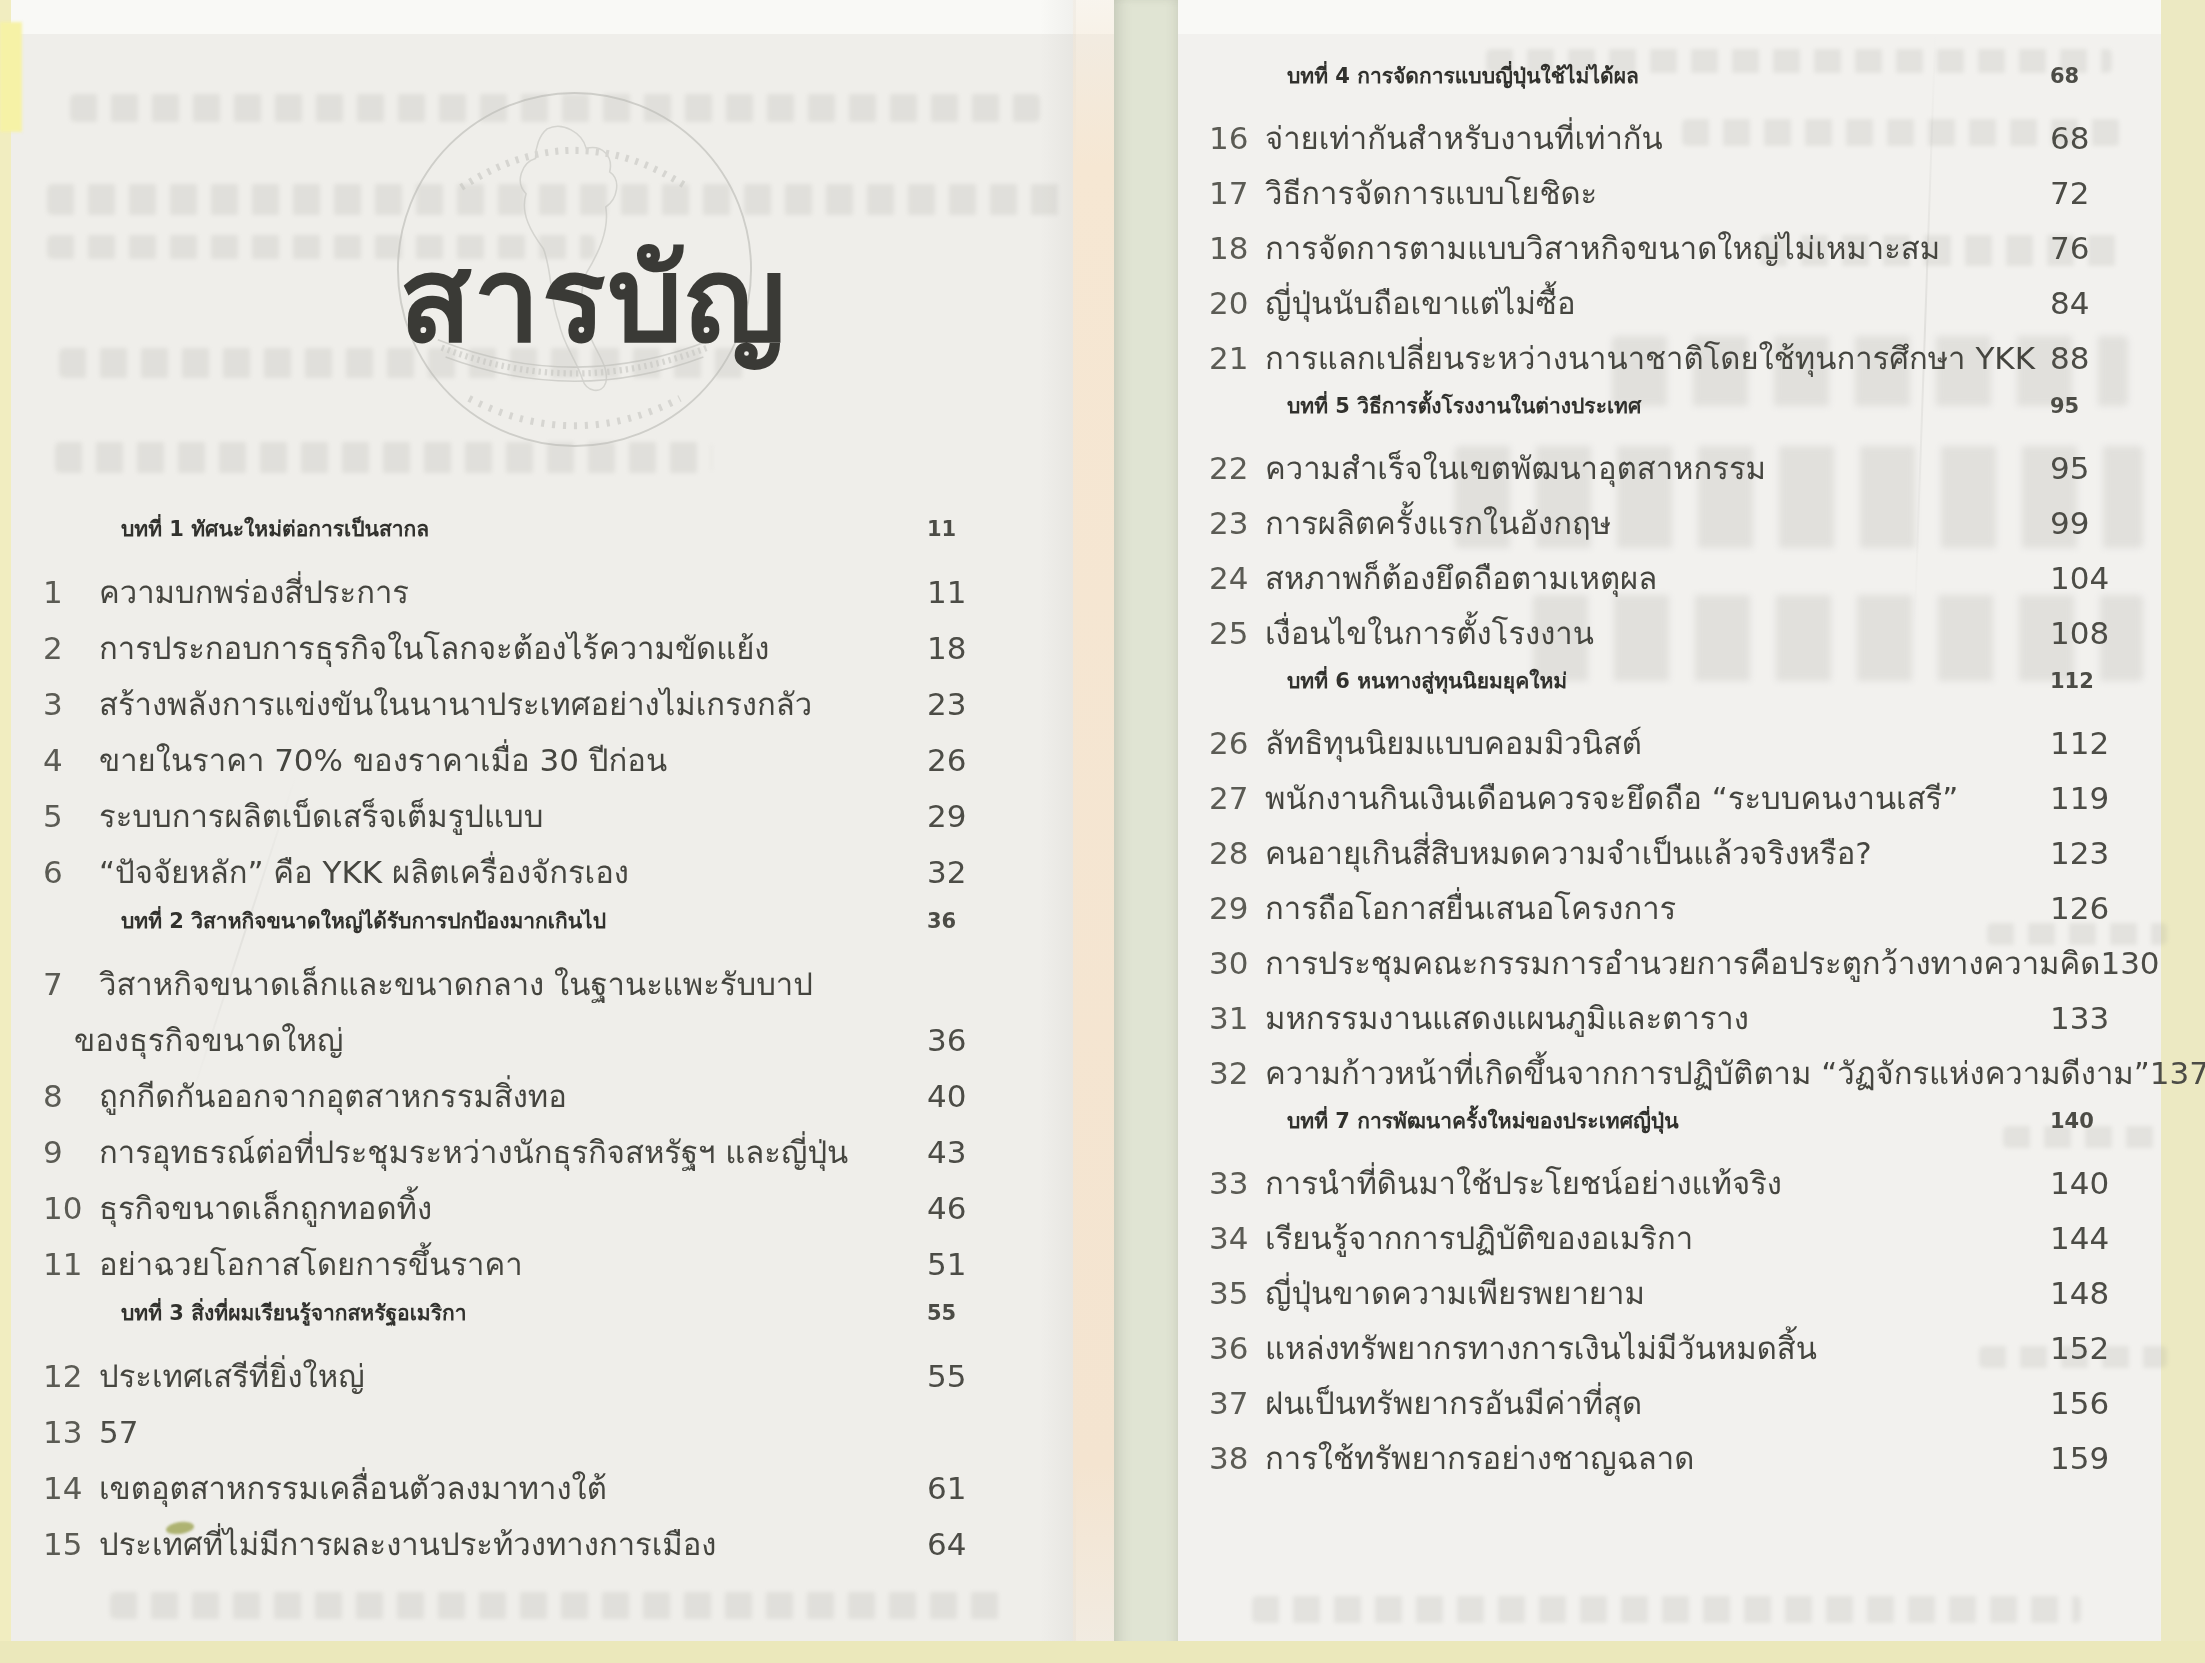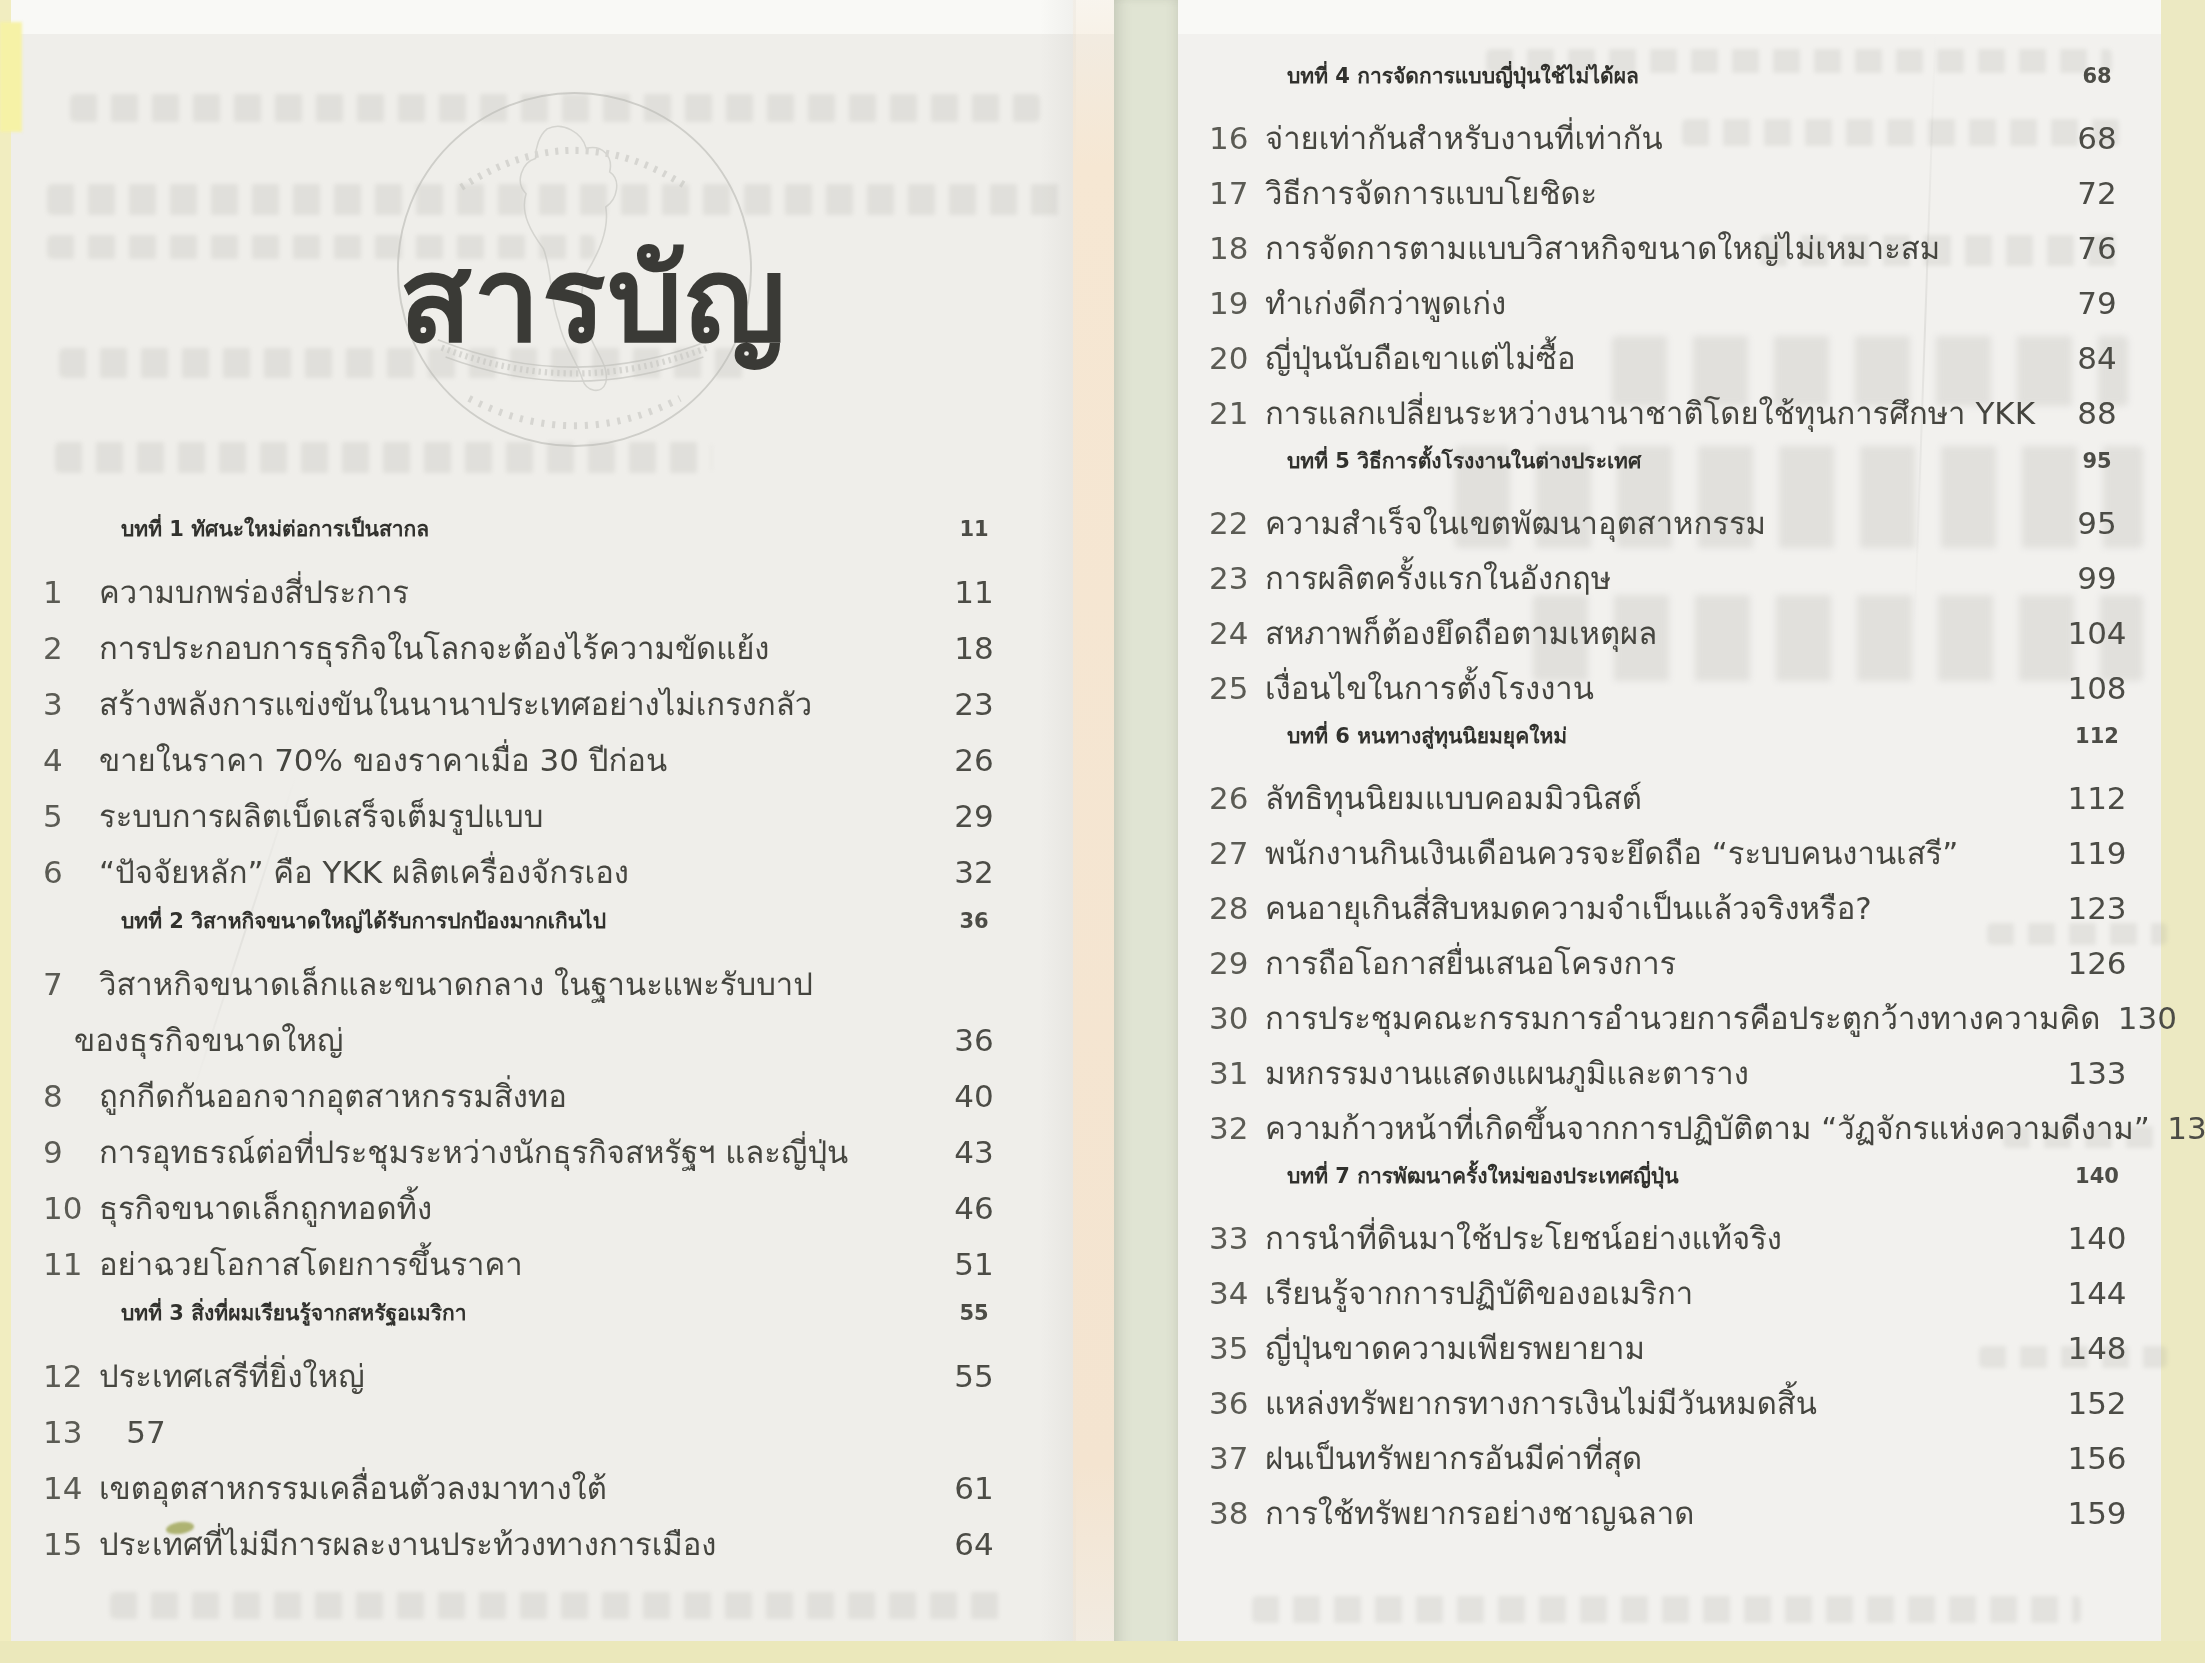--- a/index.html
+++ b/index.html
@@ -33,21 +33,21 @@
   .toc-title{position:absolute;left:391px;top:227px;margin:8px;
     font-size:119px;font-weight:bold;color:#3a3a36;letter-spacing:1.6px;line-height:1.1;}
   
   .rows{position:absolute;font-size:31px;color:#45453f;}
   .rows-left{left:43px;top:516px;width:978px;}
   .rows-right{left:1209px;top:63px;width:935px;}
   .row{display:flex;align-items:baseline;height:56px;white-space:nowrap;line-height:1.3;}
   .rows-right .row{height:55px;}
   .row .num{flex:none;width:56px;color:#5b5b54;}
   .row .label{flex:1 1 auto;}
-  .row .page{flex:none;min-width:94px;text-align:center;color:#4c4c46;}
+  .row .page{flex:none;min-width:94px;text-align:left;color:#4c4c46;}
   .row.chapter{font-weight:bold;color:#31312d;font-size:21px;}
   .row.chapter .label{padding-left:78px;}
   .row.cont .num{width:31px;}
   
   .smudge{left:166px;top:1522px;width:28px;height:11.7px;background:#99a04b;opacity:.75;
     border-radius:50%;filter:blur(0.8px);transform:rotate(-8deg);}
   .crease-r{left:1924px;top:31px;width:2.3px;height:595px;transform:rotate(2deg);
     background:linear-gradient(180deg,rgba(120,120,115,0),rgba(120,120,115,.14),rgba(120,120,115,0));}
   .crease-l{left:243px;top:767px;width:1.6px;height:336px;transform:rotate(18deg);
     background:linear-gradient(180deg,rgba(120,120,115,0),rgba(120,120,115,.10),rgba(120,120,115,0));}
@@ -204,25 +204,20 @@
       <span class="num">17</span>
       <span class="label">วิธีการจัดการแบบโยชิดะ</span>
       <span class="page">72</span>
     </div>
     <div class="row item">
       <span class="num">18</span>
       <span class="label">การจัดการตามแบบวิสาหกิจขนาดใหญ่ไม่เหมาะสม</span>
       <span class="page">76</span>
     </div>
     <div class="row item">
-      <span class="num">19</span>
-      <span class="label">ทำเก่งดีกว่าพูดเก่ง</span>
-      <span class="page">79</span>
-    </div>
-    <div class="row item">
       <span class="num">20</span>
       <span class="label">ญี่ปุ่นนับถือเขาแต่ไม่ซื้อ</span>
       <span class="page">84</span>
     </div>
     <div class="row item">
       <span class="num">21</span>
       <span class="label">การแลกเปลี่ยนระหว่างนานาชาติโดยใช้ทุนการศึกษา YKK</span>
       <span class="page">88</span>
     </div>
     <div class="row chapter">

